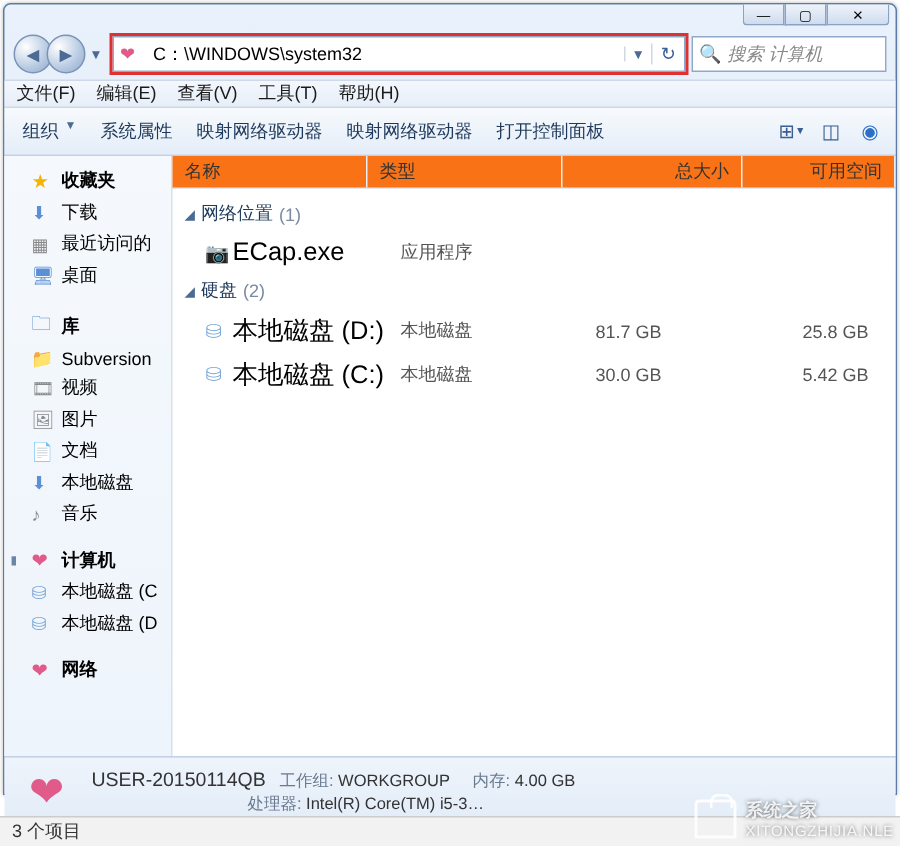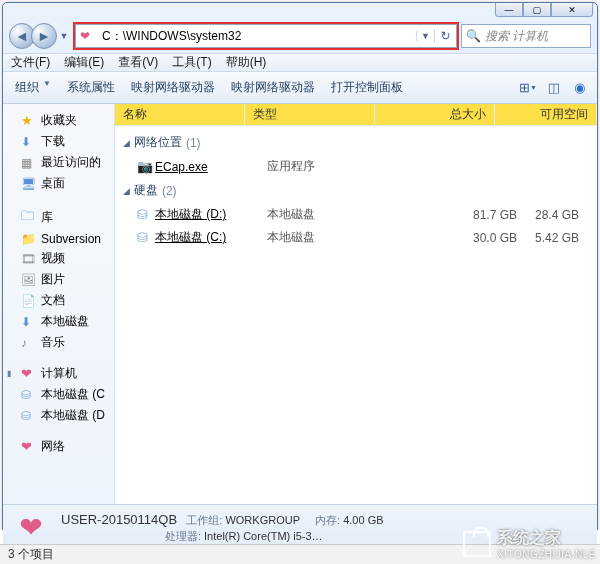--- a/index.html
+++ b/index.html
@@ -29,45 +29,45 @@
 .tb-item { padding: 3px 6px; cursor: pointer; display: flex; align-items: flex-start; gap: 2px; }
 .tb-item .dd { font-size: 8px; color: #4b6a94; margin-left: 2px; }
 .tb-sep { flex: 1; }
 .tb-icon { width: 22px; height: 20px; display: flex; align-items: center; justify-content: center; cursor: pointer; color: #3a5f95; font-size: 13px; }
 .body { display: flex; height: 400px; background: #fff; }
 .sidebar { width: 112px; background: linear-gradient(#f5f9fd,#eef4fb); border-right: 1px solid #d6e0ee; padding: 6px 4px; overflow: hidden; }
 .sb-group { margin-bottom: 10px; }
 .sb-head { display: flex; align-items: center; gap: 4px; padding: 2px 0; cursor: pointer; }
 .sb-head .exp { font-size: 8px; color: #6b85a7; width: 10px; }
 .sb-head .sicon { width: 16px; font-size: 13px; }
-.sb-head .txt { font-size: 12px; }
+.sb-head .txt { font-size: 12px; font-weight: bold; }
 .sb-child { display: flex; align-items: center; gap: 4px; padding: 2px 0 2px 14px; cursor: pointer; }
 .sb-child .sicon { width: 16px; font-size: 12px; }
 .sb-child .txt { font-size: 12px; white-space: nowrap; overflow: hidden; text-overflow: ellipsis; max-width: 78px; }
 .star { color: #f4b400; }
 .heart { color: #e05a8a; }
 .blue { color: #5b8fd6; }
 .gray { color: #888; }
 .folder { color: #f0c36d; }
 .content { flex: 1; position: relative; }
-.col-headers { display: flex; border-bottom: 1px solid #e0e6ef; background: #fde047; height: 22px; align-items: flex-end; }
+.col-headers { display: flex; border-bottom: 1px solid #e0e6ef; background: #f97316; height: 22px; align-items: flex-end; }
 .col { padding: 0 8px; font-size: 12px; color: #333; border-right: 1px solid #e8edf4; height: 100%; display: flex; align-items: center; cursor: pointer; }
 .col.name { width: 130px; }
 .col.type { width: 130px; }
 .col.size { width: 120px; text-align: right; justify-content: flex-end; }
 .col.free { flex: 1; text-align: right; justify-content: flex-end; }
 .groups { padding: 4px 0; }
 .grp-head { display: flex; align-items: center; gap: 4px; padding: 4px 8px; color: #1e395b; cursor: pointer; }
 .grp-head .tri { font-size: 9px; color: #4b6a94; }
 .grp-head .cnt { color: #7a8aa0; }
 .row { display: flex; align-items: center; padding: 3px 8px 3px 22px; cursor: pointer; }
 .row .ricon { width: 18px; font-size: 13px; }
-.row .rname { width: 112px; font-size: 12px; text-decoration: underline; }
+.row .rname { width: 112px; font-size: 17px; }
 .row .rtype { width: 130px; font-size: 12px; color: #555; }
-.row .rsize { width: 120px; text-align: right; font-size: 12px; color: #555; }
+.row .rsize { width: 120px; text-align: left; font-size: 12px; color: #555; }
 .row .rfree { flex: 1; text-align: right; font-size: 12px; color: #555; padding-right: 10px; }
 .details-pane { background: linear-gradient(#eef4fb,#e2ecf8); border-top: 1px solid #c3d1e5; height: 46px; display: flex; align-items: center; padding: 4px 8px; gap: 10px; }
 .dp-icon { width: 40px; height: 36px; display: flex; align-items: center; justify-content: center; font-size: 28px; color: #e05a8a; }
 .dp-text { font-size: 11px; color: #333; line-height: 1.4; }
 .dp-text .t1 { font-size: 13px; }
 .dp-text .lbl { color: #6a7a8f; }
 .statusbar { position: absolute; bottom: 0; left: 0; right: 0; height: 20px; background: #f2f2f2; border-top: 1px solid #ccc; padding: 2px 8px; font-size: 12px; color: #333; display: flex; align-items: center; }
 .watermark { position: absolute; right: 4px; bottom: 4px; font-size: 13px; color: rgba(255,255,255,0.85); text-shadow: 0 0 3px rgba(0,0,0,0.6); display: flex; align-items: center; gap: 6px; pointer-events: none; }
 .watermark .logo { width: 28px; height: 26px; border: 2px solid rgba(255,255,255,0.85); border-radius: 3px 3px 0 0; position: relative; }
 .watermark .logo::before { content: ""; position: absolute; top: -6px; left: 8px; width: 12px; height: 8px; border: 2px solid rgba(255,255,255,0.85); border-bottom: none; border-radius: 6px 6px 0 0; }
@@ -233,21 +233,21 @@
           <div class="grp-head">
             <span class="tri">◢</span>
             <span>硬盘</span> 
             <span class="cnt">(2)</span>
           </div>
           <div class="row">
             <span class="ricon drive">⛁</span>
             <span class="rname">本地磁盘 (D:)</span>
             <span class="rtype">本地磁盘</span>
             <span class="rsize">81.7 GB</span>
-            <span class="rfree">28.4 GB</span>
+            <span class="rfree">25.8 GB</span>
           </div>
           <div class="row">
             <span class="ricon drive">⛁</span>
             <span class="rname">本地磁盘 (C:)</span>
             <span class="rtype">本地磁盘</span>
             <span class="rsize">30.0 GB</span>
             <span class="rfree">5.42 GB</span>
           </div>
         </div>
     </div>
@@ -265,16 +265,16 @@
   </div>
 </div>
 
 <div class="statusbar">
   <span>3 个项目</span>
 </div>
 
 <div class="watermark">
   <div class="logo"></div>
   <div>
-    <div style="font-size:16px;font-weight:bold">系统之家</div>
+    <div style="font-size:12px;font-weight:bold">系统之家</div>
     <div style="font-size:10px;letter-spacing:0.5px">XITONGZHIJIA.NLE</div>
   </div>
 </div>
 
 </body></html>

